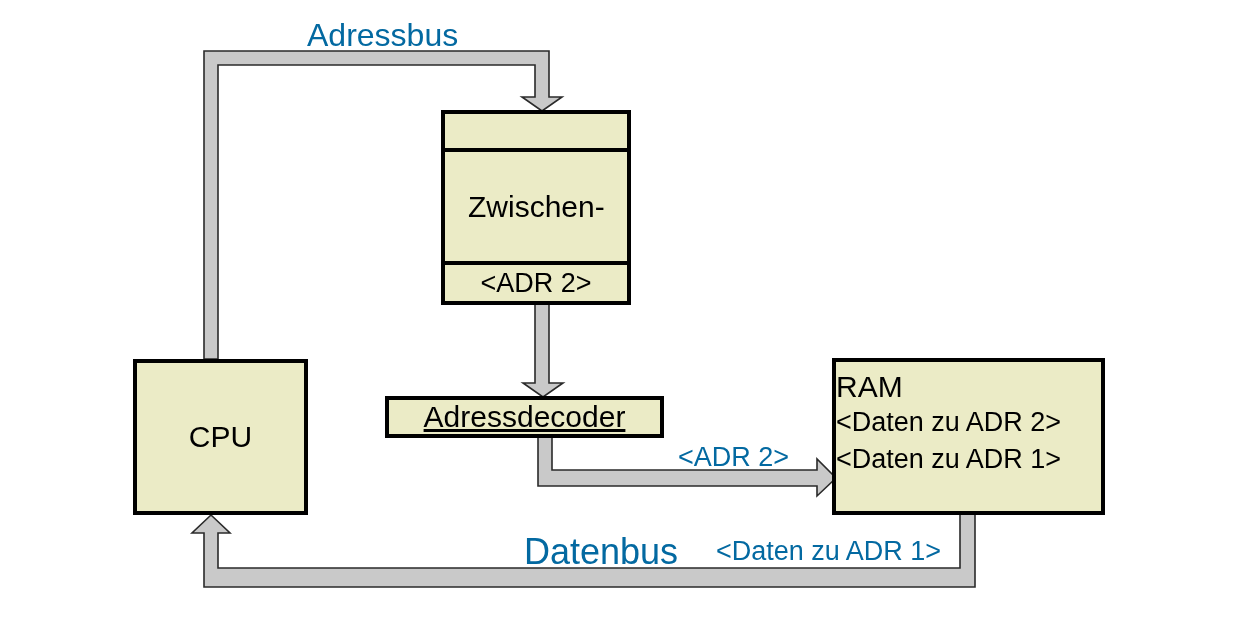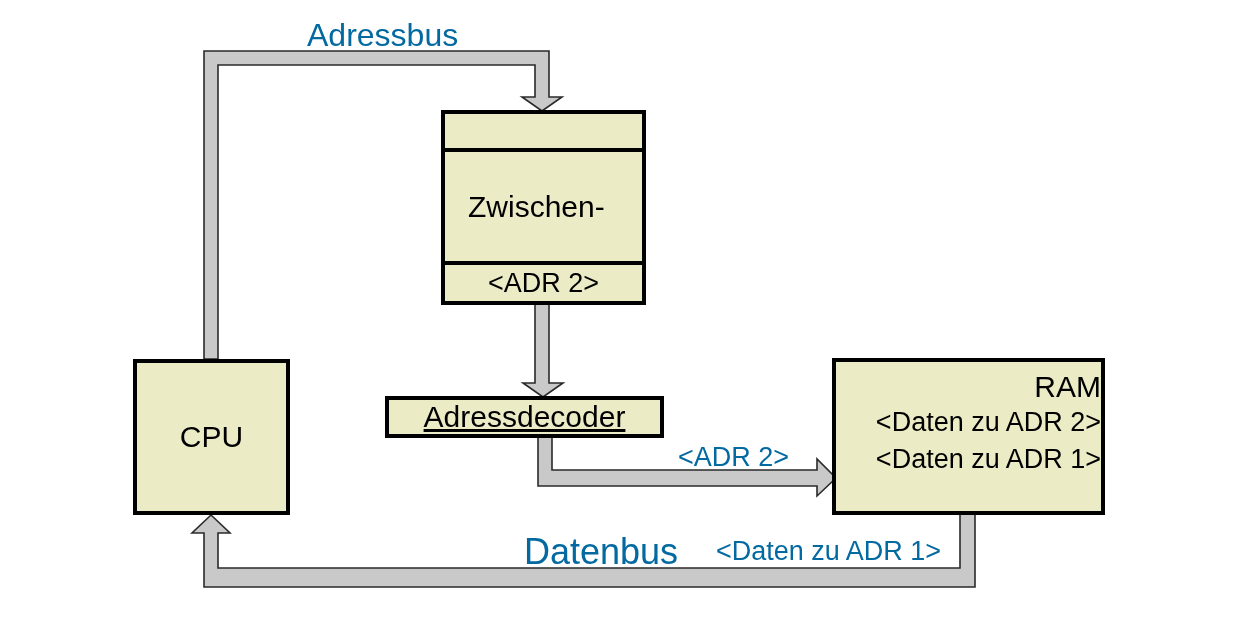--- a/index.html
+++ b/index.html
@@ -30,21 +30,21 @@
   }
   .box {
     position: absolute;
     box-sizing: border-box;
     background: #ebebc6;
     border: 4px solid #000000;
     color: #000000;
   }
   .box-zwischenspeicher {
     left: 441px; top: 110px;
-    width: 205px; height: 195px;
+    width: 190px; height: 195px;
     display: flex;
     flex-direction: column;
   }
   .zs-empty {
     flex: 0 0 34px;
     border-bottom: 4px solid #000000;
   }
   .zs-mid {
     flex: 1 1 auto;
     display: flex;
@@ -57,39 +57,39 @@
   .zs-slot {
     flex: 0 0 36px;
     border-top: 4px solid #000000;
     display: flex;
     align-items: center;
     justify-content: center;
     font-size: 27px;
   }
   .box-cpu {
     left: 133px; top: 359px;
-    width: 157px; height: 156px;
+    width: 175px; height: 156px;
     display: flex;
     align-items: center;
     justify-content: center;
     font-size: 30px;
   }
   .box-adressdecoder {
     left: 385px; top: 396px;
     width: 279px; height: 42px;
     display: flex;
     align-items: center;
     justify-content: center;
     font-size: 30px;
     text-decoration: underline;
   }
   .box-ram {
     left: 832px; top: 358px;
     width: 273px; height: 157px;
-    text-align: right;
+    text-align: left;
   }
   .ram-title {
     margin-top: 8px;
     font-size: 30px;
     line-height: 34px;
   }
   .ram-rows {
     font-size: 27px;
     line-height: 37px;
   }

